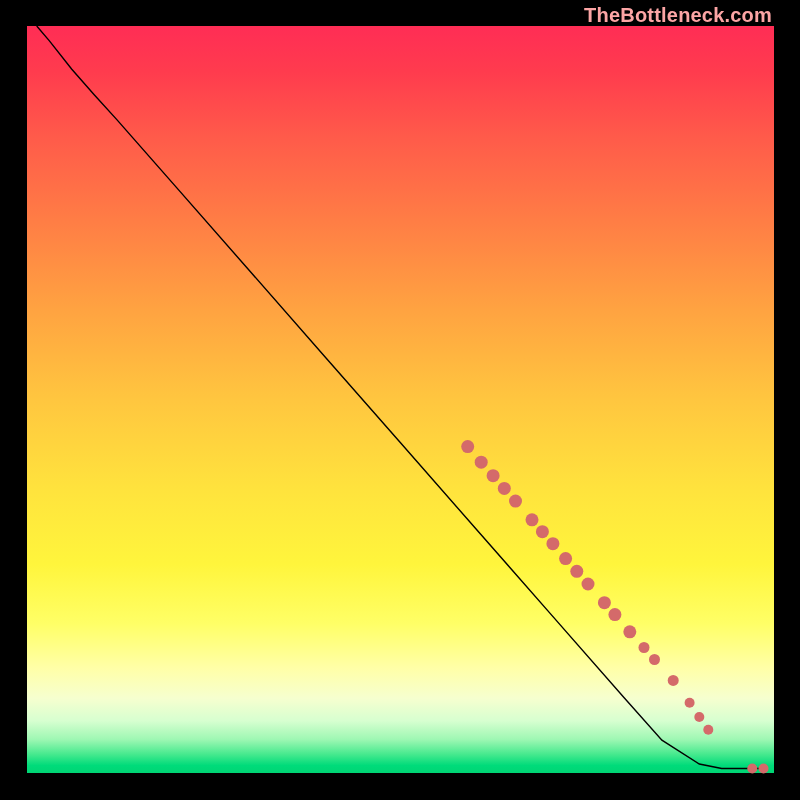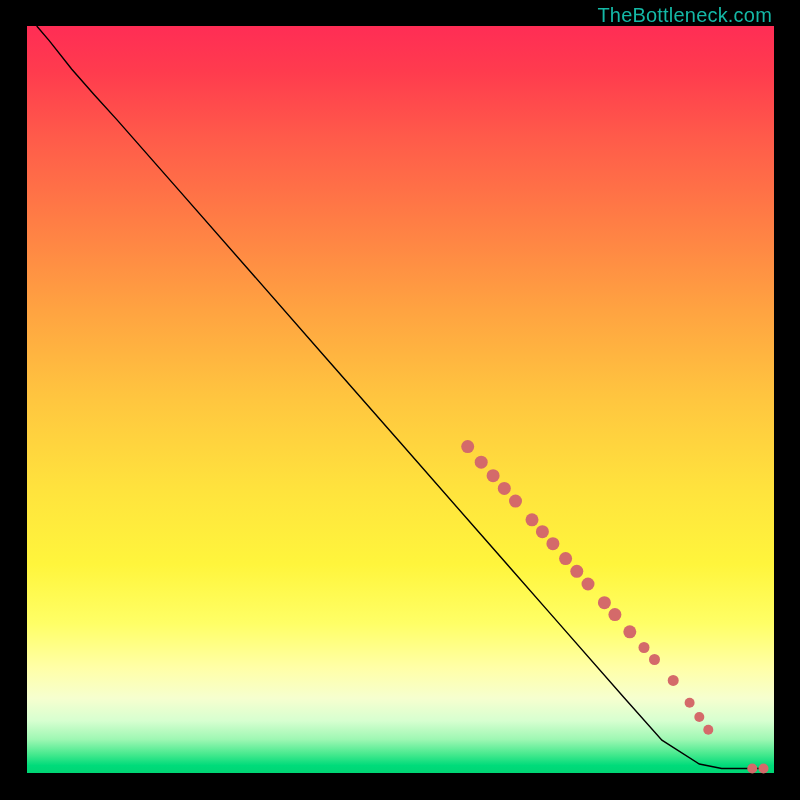--- a/index.html
+++ b/index.html
@@ -33,23 +33,23 @@
       #9ef7b3 95.5%,
       #46e98e 97.5%,
       #00db7a 99%,
       #00d574 100%
     );
   }
   .watermark {
     position: absolute;
     top: 4px;
     right: 28px;
-    color: #14b8a6;
+    color: #fca5a5;
     font-size: 20px;
-    font-weight: 400;
+    font-weight: 700;
     letter-spacing: 0.2px;
   }
   svg.plot {
     position: absolute;
     left: 27px;
     top: 26px;
     width: 747px;
     height: 747px;
     overflow: visible;
   }

